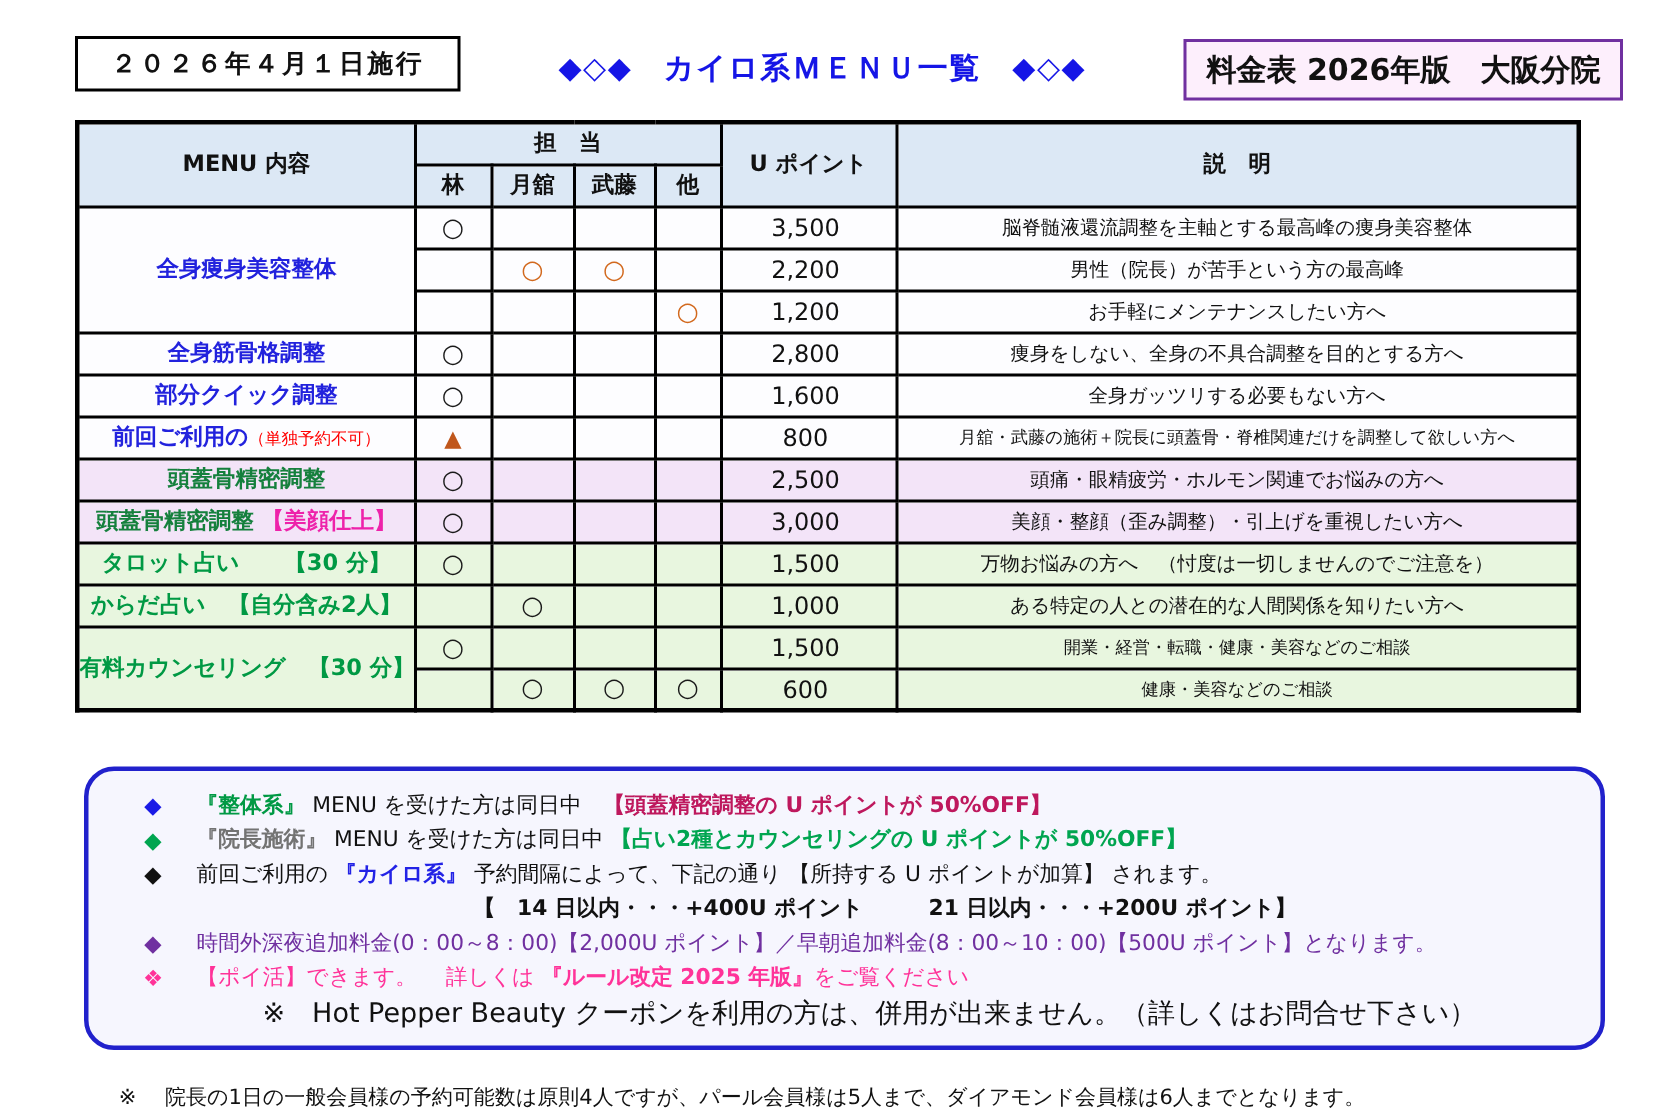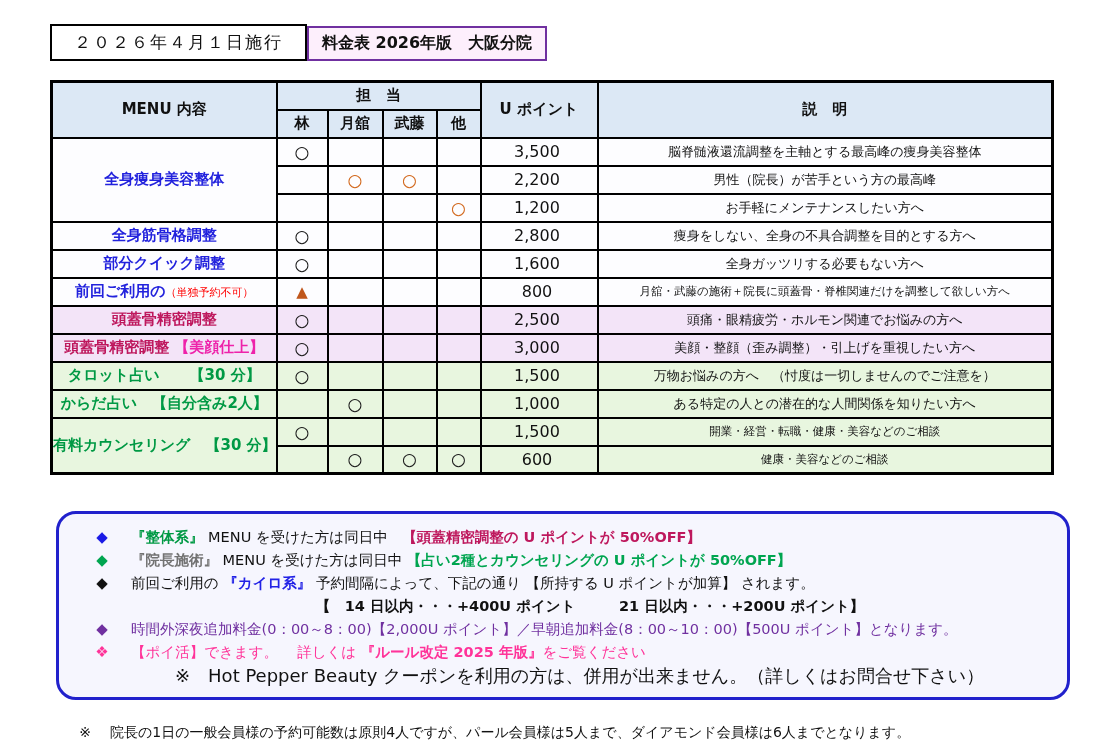--- a/index.html
+++ b/index.html
@@ -9,46 +9,46 @@
     color:#111;
     position: relative;
     width: 1118px; height: 743px;
     overflow: hidden;
   }
   .page { padding: 22px 36px 0 50px; }
 
   
   .topbar { display:flex; align-items:flex-start; height:52px; }
   .date-box {
-    border: 2.5px solid #000; font-weight: normal; font-size: 17px;
+    border: 2.5px solid #000; font-weight: bold; font-size: 17px;
     padding: 5px 22px; letter-spacing: 2px; margin-top:2px; white-space:nowrap;text-align:center;
   }
   .main-title {
     flex:1; text-align:center; color:#1515e6; font-weight:bold;
     font-size: 20px; letter-spacing: 1px; padding-top:10px; white-space:nowrap;
   }
   .edition-box {
     border: 2px solid #7030a0; background:#fdeffc; font-weight:bold;
-    font-size: 16px; padding: 5px 13px; margin-top:4px; white-space:nowrap;text-align:right;
+    font-size: 20px; padding: 5px 13px; margin-top:4px; white-space:nowrap;text-align:right;
   }
 
   
   table.menu-table {
     border-collapse: collapse; table-layout: fixed;
     width: 1004px; margin-top: 6px;
     border: 3px solid #000;
   }
   .menu-table th, .menu-table td { border: 2px solid #000; height: 28px; text-align:center; vertical-align: middle; overflow:hidden; white-space:nowrap; }
   .menu-table th { background:#dce8f5; font-size: 15px; font-weight: bold; }
   .group-seitai td { background:#fdfdff; }
   .group-purple td { background:#f3e4f8; }
   .group-green  td { background:#e8f6df; }
   .menu-cell { font-weight:bold; font-size:15px; }
   .color-blue   .menu-main { color:#2222dd; }
-  .color-purple .menu-main { color:#be185d;margin-top:28px; }
+  .color-purple .menu-main { color:#15803d;margin-top:28px; }
   .color-green  .menu-main { color:#009944; }
   .menu-sub-red { color:#ff0000; font-size:11px; font-weight:normal; }
   .menu-sub-magenta { color:#ee22aa; font-size:15px; font-weight:bold; }
   .mark-cell { font-size:17px; font-weight:600; }
   .mark-black { color:#1a1a1a; }
   .mark-orange { color:#d2691e; }
   .mark-triangle { color:#c0571c; font-size:15px; }
   .points-cell { text-align:right; padding-right:4px; font-size:16px; font-weight:500; }
   .desc-cell { font-size:13px; }
   .desc-cell.small { font-size:11.5px; }
@@ -72,20 +72,21 @@
   .footer-mark { width: 60px; text-align:center; flex:none; padding-left:10px; }
   .footer-text { flex:1; white-space:nowrap; }
 </style>
 </head>
 <body>
 
 <div class="page">
 
   <div class="topbar">
     <div class="date-box">２０２６年４月１日施行</div>
+    <div class="main-title">◆◇◆　カイロ系ＭＥＮＵ一覧　◆◇◆</div>
     <div class="edition-box">料金表 2026年版　大阪分院</div>
   </div>
 
   <table class="menu-table">
     <colgroup>
       <col style="width:225px">
         <col style="width:51px">
         <col style="width:55px">
       <col style="width:54px">
         <col style="width:44px">

